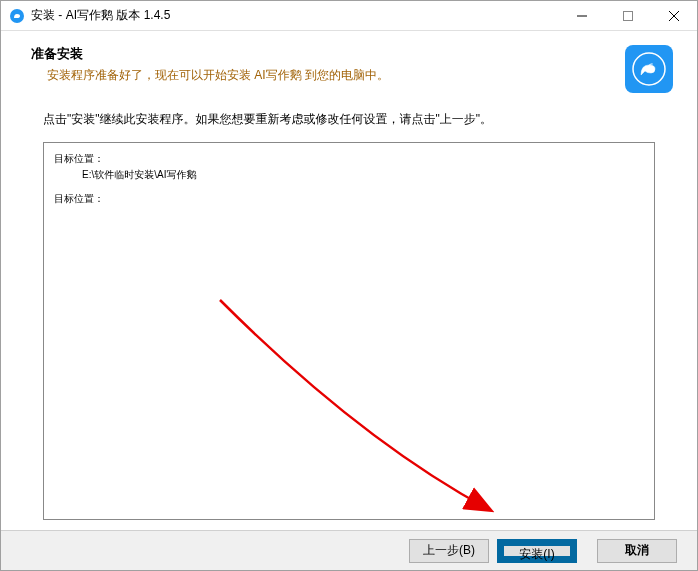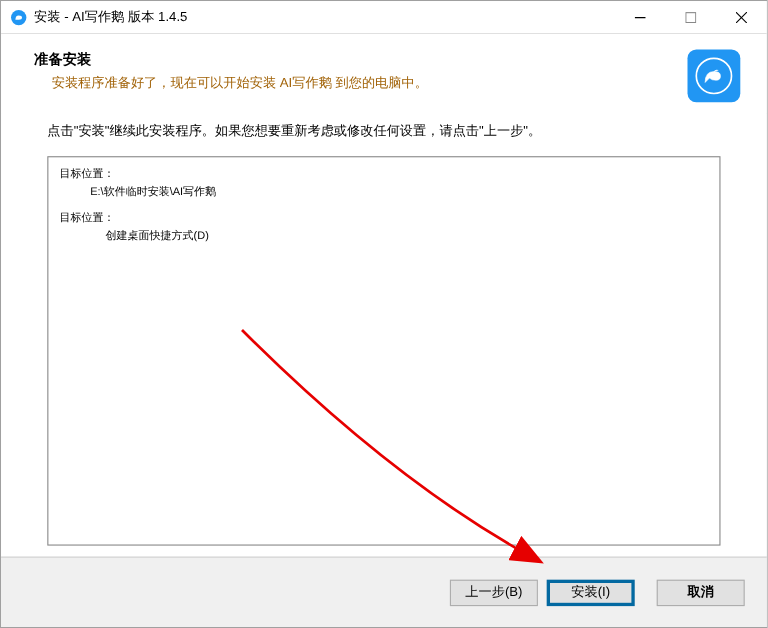--- a/index.html
+++ b/index.html
@@ -104,40 +104,40 @@
       overflow-y: auto;
       line-height: 1.6;
       position: relative;
     }
     .summary-box::-webkit-scrollbar { width: 16px; }
     .summary-box::-webkit-scrollbar-track { background: #f0f0f0; }
     .summary-box::-webkit-scrollbar-thumb { background: #c0c0c0; }
     .indent-1 { padding-left: 28px; }
     .indent-2 { padding-left: 42px; }
     .footer {
-      height: 64px;
+      height: 40px;
       background: #f0f0f0;
       border-top: 1px solid #d0d0d0;
       display: flex;
       align-items: center;
       justify-content: flex-end;
       padding-right: 20px;
       gap: 8px;
     }
     .btn {
       min-width: 80px;
       height: 24px;
       background: #e1e1e1;
       border: 1px solid #adadad;
       font-size: 12px;
       font-family: inherit;
       cursor: pointer;
       padding: 0 12px;
     }
-    .btn.default { border: 3px solid #0369a1; }
+    .btn.default { border: 7px solid #0369a1; }
     .btn.cancel { margin-left: 12px; font-weight: bold; }
     .arrow-overlay {
       position: absolute;
       pointer-events: none;
       z-index: 100;
     }
   </style>
 </head>
 <body>
 
@@ -183,21 +183,20 @@
     </div>
   </div>
 
   <div class="body-area">
     <div class="instruction">点击"安装"继续此安装程序。如果您想要重新考虑或修改任何设置，请点击"上一步"。</div>
     <div class="summary-box">
       <div>目标位置：</div>
       <div class="indent-1">E:\软件临时安装\AI写作鹅</div>
       <div style="height:8px"></div>
       <div>目标位置：</div>
-      <div class="indent-2">创建桌面快捷方式(D)</div>
     </div>
   </div>
 
   <div class="footer">
     <button class="btn">上一步(B)</button>
     <button class="btn default">安装(I)</button>
     <button class="btn cancel">取消</button>
   </div>
 </div>
 

